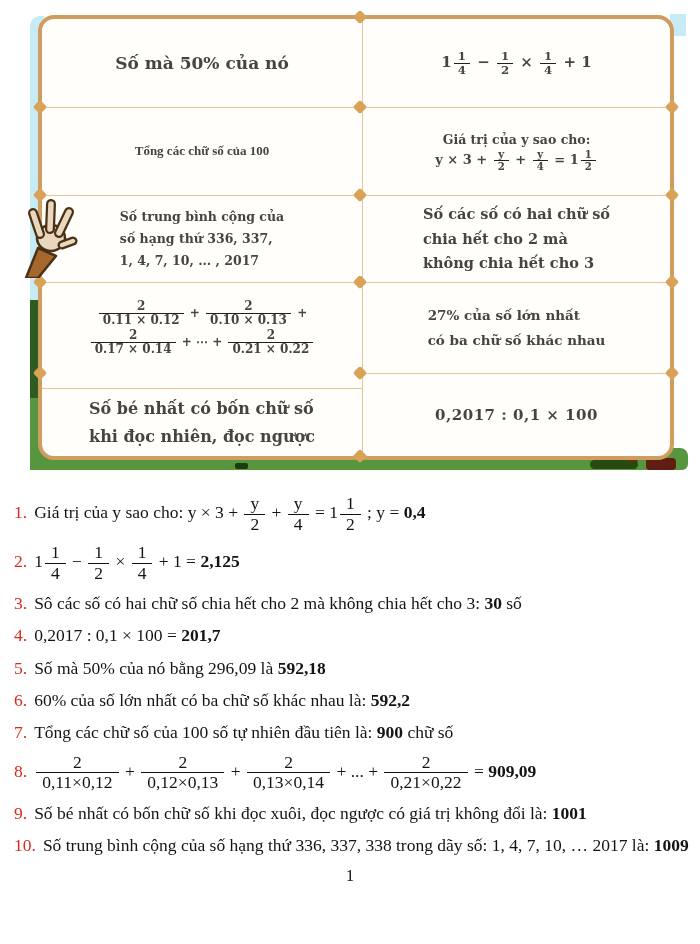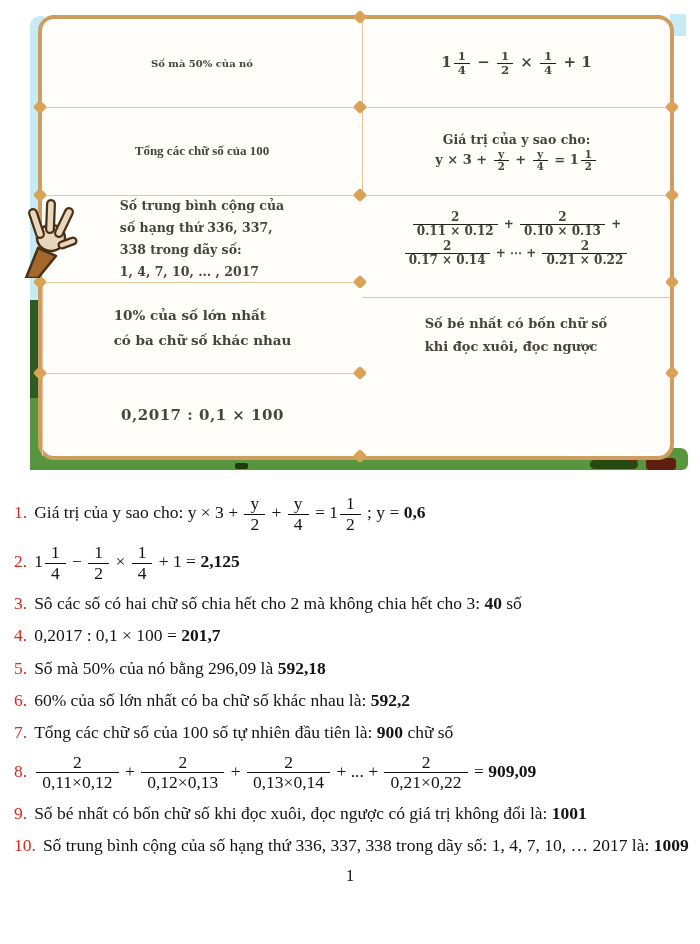--- a/index.html
+++ b/index.html
@@ -49,31 +49,31 @@
     font-weight:700;
     color:#47443c;
     padding:4px 10px;
   }
   .cell.bl{ border-left:1px solid var(--line); }
   .cell.bt{ border-top:1px solid var(--line); }
   .mwrap{ text-align:left; }
   .ta-c .mwrap{ text-align:center; }
   .mline{ white-space:nowrap; }
 
-  .c-r1c1{ font-size:10px; line-height:1.7; }
+  .c-r1c1{ font-size:17px; line-height:1.7; }
   .c-r1c2{ font-size:15px; }
   .c-r2c1{ font-size:13px; line-height:1.7;font-family:Liberation Serif, serif; }
   .c-r2c2{ font-size:12.5px; line-height:1.5; }
   .c-r2c2 .mline+.mline{ font-size:13px; }
   .c-r3c1{ font-size:12.5px; line-height:1.75; }
   .c-r3c2{ font-size:14.5px; line-height:1.7; }
   .c-r4c1{ font-size:12px; }
   .c-r4c1 .mline+.mline{ margin-top:2px; }
   .c-r4c2{ font-size:13.5px; line-height:1.85; }
-  .c-r5c1{ font-size:13px; line-height:1.7;margin-top:15px; }
+  .c-r5c1{ font-size:16px; line-height:1.7;margin-top:15px; }
   .c-r5c2{ font-size:15px; letter-spacing:.5px;justify-content:center; }
 
   
   .frac{ display:inline-block; text-align:center; vertical-align:middle; line-height:1.08; padding:0 2px; }
   .frac .fn{ display:block; border-bottom:1.4px solid #20201c; padding:0 4px; }
   .frac .fd{ display:block; padding:0 4px; }
   .c-r1c2 .frac, .c-r2c2 .frac{ font-size:.78em; }
   .c-r4c1 .frac{ font-size:1em; }
 
   .dm{
@@ -130,40 +130,46 @@
       <div class="cell c-r2c2 bt bl ta-c">
           <div class="mwrap">
             <div class="mline"><span>Giá trị của y sao cho:</span></div>
             <div class="mline"><span>y × 3 + </span><span class="frac"><span class="fn">y</span><span class="fd">2</span></span><span> + </span><span class="frac"><span class="fn">y</span><span class="fd">4</span></span><span> = 1</span><span class="frac"><span class="fn">1</span><span class="fd">2</span></span></div>
           </div>
         </div>
       <div class="cell c-r3c1 bt">
           <div class="mwrap">
             <div class="mline"><span>Số trung bình cộng của</span></div>
             <div class="mline"><span>số hạng thứ 336, 337,</span></div>
-            <div class="mline"><span>338 trong dãy số:</span></div>
             <div class="mline"><span>1, 4, 7, 10, ... , 2017</span></div>
+          </div>
+        </div>
+      <div class="cell c-r3c2 bt bl">
+          <div class="mwrap">
+            <div class="mline"><span>Số các số có hai chữ số</span></div>
+            <div class="mline"><span>chia hết cho 2 mà</span></div>
+            <div class="mline"><span>không chia hết cho 3</span></div>
           </div>
         </div>
       <div class="cell c-r4c1 bt ta-c">
           <div class="mwrap">
             <div class="mline"><span class="frac"><span class="fn">2</span><span class="fd">0.11 × 0.12</span></span><span> + </span><span class="frac"><span class="fn">2</span><span class="fd">0.10 × 0.13</span></span><span> +</span></div>
             <div class="mline"><span class="frac"><span class="fn">2</span><span class="fd">0.17 × 0.14</span></span><span> + ⋯ + </span><span class="frac"><span class="fn">2</span><span class="fd">0.21 × 0.22</span></span></div>
           </div>
         </div>
       <div class="cell c-r4c2 bt bl">
           <div class="mwrap">
-            <div class="mline"><span>10% của số lớn nhất</span></div>
+            <div class="mline"><span>27% của số lớn nhất</span></div>
             <div class="mline"><span>có ba chữ số khác nhau</span></div>
           </div>
         </div>
       <div class="cell c-r5c1 bt">
           <div class="mwrap">
             <div class="mline"><span>Số bé nhất có bốn chữ số</span></div>
-            <div class="mline"><span>khi đọc xuôi, đọc ngược</span></div>
+            <div class="mline"><span>khi đọc nhiên, đọc ngược</span></div>
           </div>
         </div>
       <div class="cell c-r5c2 bt bl ta-c">
           <div class="mwrap">
             <div class="mline"><span>0,2017 :  0,1 × 100</span></div>
           </div>
         </div>
     </div>
   </div>
 
@@ -193,37 +199,37 @@
     <div class="dm" style="left: 642px; top: 187px;"></div>
     <div class="dm" style="left: 642px; top: 274px;"></div>
     <div class="dm" style="left: 642px; top: 365px;"></div>
   </div>
 
 <div class="answers">
   <div class="answer">
       <span class="a-num">1.</span>
       <div class="a-body">
         <div class="mwrap">
-          <div class="mline"><span>Giá trị của y sao cho: y × 3 + </span><span class="frac"><span class="fn">y</span><span class="fd">2</span></span><span> + </span><span class="frac"><span class="fn">y</span><span class="fd">4</span></span><span> = 1</span><span class="frac"><span class="fn">1</span><span class="fd">2</span></span><span> ; y = </span><span class="bold">0,6</span></div>
+          <div class="mline"><span>Giá trị của y sao cho: y × 3 + </span><span class="frac"><span class="fn">y</span><span class="fd">2</span></span><span> + </span><span class="frac"><span class="fn">y</span><span class="fd">4</span></span><span> = 1</span><span class="frac"><span class="fn">1</span><span class="fd">2</span></span><span> ; y = </span><span class="bold">0,4</span></div>
         </div>
       </div>
     </div>
   <div class="answer">
       <span class="a-num">2.</span>
       <div class="a-body">
         <div class="mwrap">
           <div class="mline"><span>1</span><span class="frac"><span class="fn">1</span><span class="fd">4</span></span><span> − </span><span class="frac"><span class="fn">1</span><span class="fd">2</span></span><span> × </span><span class="frac"><span class="fn">1</span><span class="fd">4</span></span><span> + 1 = </span><span class="bold">2,125</span></div>
         </div>
       </div>
     </div>
   <div class="answer">
       <span class="a-num">3.</span>
       <div class="a-body">
         <div class="mwrap">
-          <div class="mline"><span>Sô các số có hai chữ số chia hết cho 2 mà không chia hết cho 3: </span><span class="bold">40</span><span> số</span></div>
+          <div class="mline"><span>Sô các số có hai chữ số chia hết cho 2 mà không chia hết cho 3: </span><span class="bold">30</span><span> số</span></div>
         </div>
       </div>
     </div>
   <div class="answer">
       <span class="a-num">4.</span>
       <div class="a-body">
         <div class="mwrap">
           <div class="mline"><span>0,2017 : 0,1 × 100 = </span><span class="bold">201,7</span></div>
         </div>
       </div>

